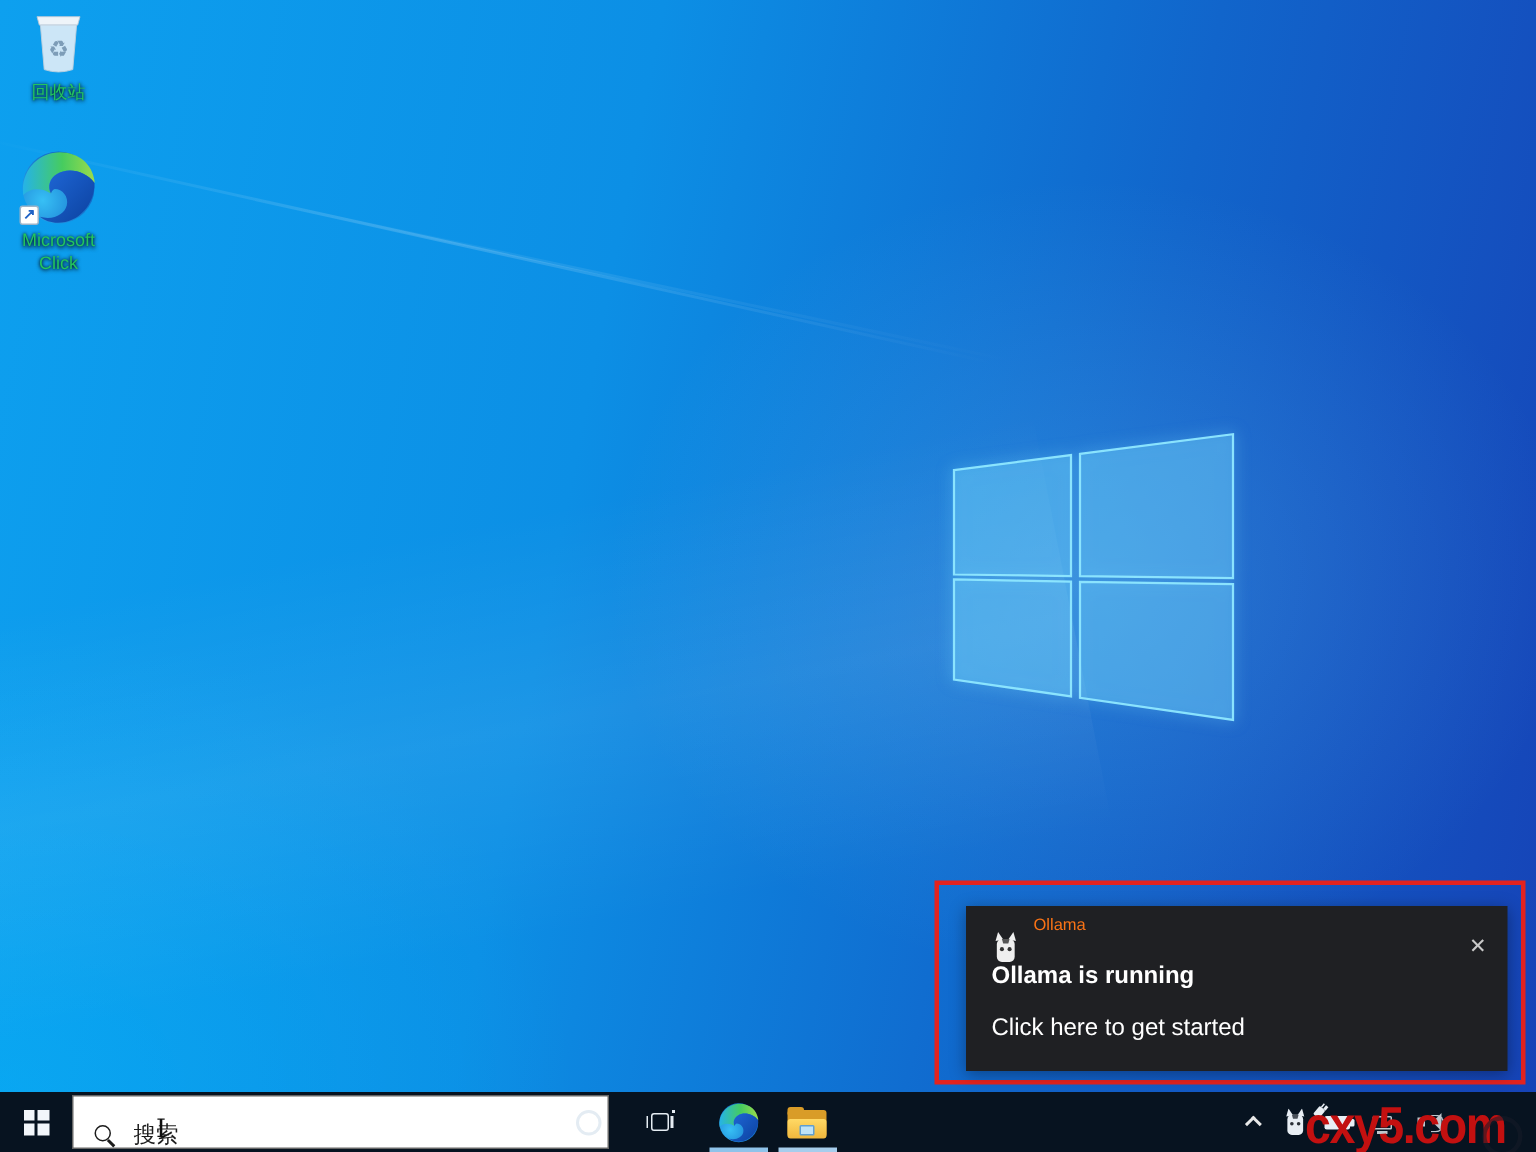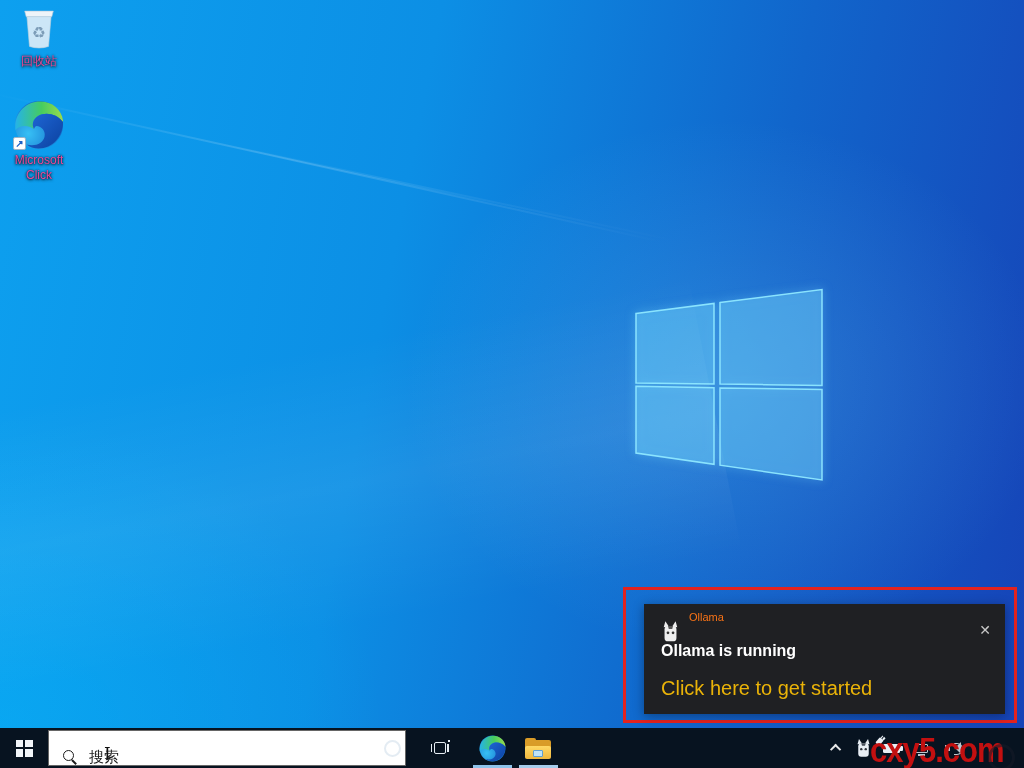--- a/index.html
+++ b/index.html
@@ -16,39 +16,39 @@
   .beam { position:absolute; background:linear-gradient(to right, rgba(255,255,255,0), rgba(255,255,255,.38) 45%, rgba(255,255,255,0)); transform-origin:left center; }
   .beam.b1 { left:-10px; top:92px;  width:690px; height:2px; transform:rotate(12.5deg); opacity:.45; }
   .beam.b2 { left:150px; top:128px; width:540px; height:2px; transform:rotate(12deg);  opacity:.22; }
   .beam.b3 { left:-90px; top:430px; width:820px; height:280px; transform:rotate(-11deg);
              background:linear-gradient(to bottom, rgba(255,255,255,0), rgba(255,255,255,.07) 50%, rgba(255,255,255,0)); }
   .winlogo-svg { position:absolute; left:630px; top:285px; filter:drop-shadow(0 0 5px rgba(130,225,255,.55)); }
 
   
   .desk-icon { position:absolute; width:64px; text-align:center; cursor:default; }
   .desk-icon .glyph { display:block; margin:0 auto; }
-  .desk-label { margin-top:3px; font-size:12px; line-height:1.25; color:#ec4899;
+  .desk-label { margin-top:3px; font-size:12px; line-height:1.25; color:#22c55e;
                 text-shadow:0 1px 3px rgba(0,0,0,.9), 0 0 2px rgba(0,0,0,.65); }
   .di-recycle { left:7px; top:6px; }
   .di-edge    { left:7px; top:100px; }
   .edge-wrap  { position:relative; width:50px; height:50px; margin:0 auto; }
   .shortcut-badge { position:absolute; left:-1px; bottom:0; width:13px; height:13px; background:#fff;
       border:1px solid #9db4c8; border-radius:2px; font-size:10px; font-weight:bold; color:#1f62c5;
       line-height:11px; text-align:center; }
 
   
   .highlight-rect { position:absolute; left:623px; top:587px; width:394px; height:136px;
       border:3px solid #E3231F; z-index:5; }
   .toast { position:absolute; left:644px; top:604px; width:361px; height:110px;
       background:#1F2023; z-index:6; box-shadow:0 2px 10px rgba(0,0,0,.35); }
   .toast-appicon { position:absolute; left:18px; top:17px; }
   .toast-app   { position:absolute; left:45px; top:7px; font-size:11px; color:#f97316; }
   .toast-close { position:absolute; right:14px; top:18px; font-size:14px; color:#c9c9c9; cursor:pointer; }
   .toast-title { position:absolute; left:17px; top:38px; font-size:16px; font-weight:bold; color:#fff; }
-  .toast-sub   { position:absolute; left:17px; top:73px; font-size:20px; color:#eab308; }
+  .toast-sub   { position:absolute; left:17px; top:73px; font-size:16px; color:#ffffff; }
 
   
   .taskbar { position:absolute; left:0; bottom:0; width:1024px; height:40px; background:#071320; z-index:10; }
   .tb-btn { position:absolute; top:0; height:40px; display:flex; align-items:center; justify-content:center; cursor:pointer; }
   .tb-start { left:0; width:48px; }
   .start-logo { width:17px; height:17px; display:grid; grid-template-columns:1fr 1fr; grid-template-rows:1fr 1fr; gap:2px; }
   .start-logo span { background:#f2f6fa; }
 
   .tb-search { position:absolute; left:48px; top:2px; width:358px; height:36px; background:#fff;
       border:1px solid #666; display:flex; align-items:flex-end; }

